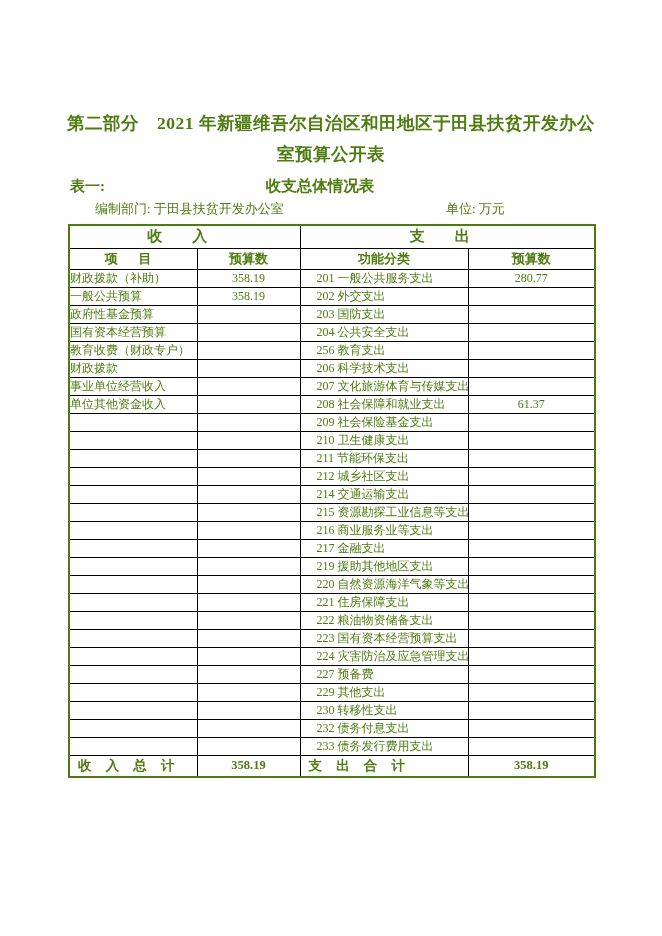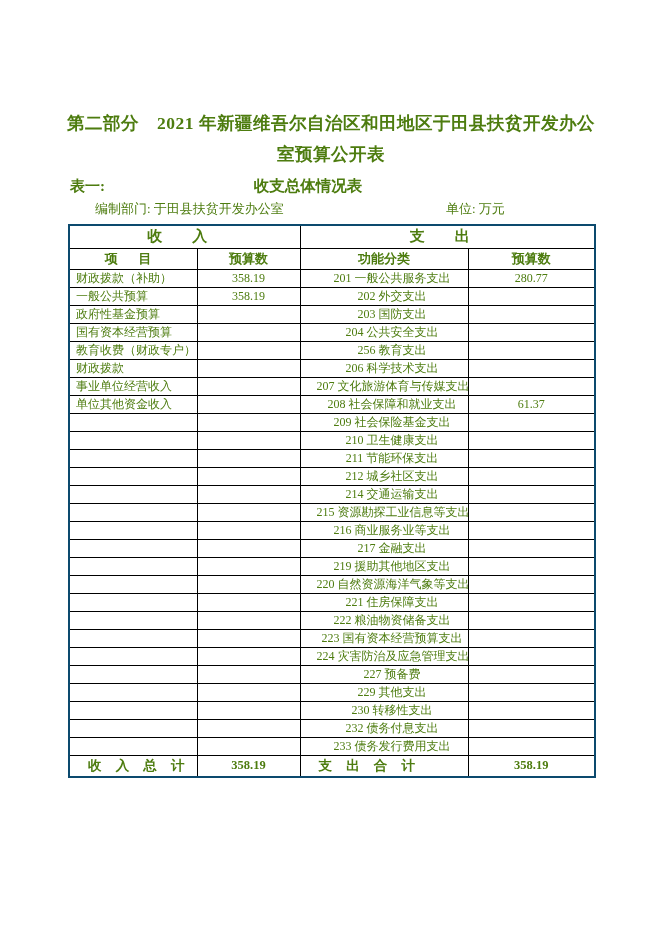--- a/index.html
+++ b/index.html
@@ -33,21 +33,21 @@
   }
   .table-label {
     position: absolute;
     left: 2px;
     top: 1px;
     font-size: 15px;
     font-weight: 700;
   }
   .table-title {
     position: absolute;
-    left: 0;
+    left: 12px;
     top: 0;
     width: 480px;
     text-align: center;
     font-size: 15.5px;
     font-weight: 700;
   }
   .meta-row {
     position: absolute;
     top: 200px;
     left: 68px;
@@ -58,21 +58,21 @@
   }
   .meta-prepared { position: absolute; left: 1px; top: 0; }
   .meta-unit { position: absolute; left: 352px; top: 0; }
   table.budget-table {
     position: absolute;
     top: 224px;
     left: 68px;
     width: 527px;
     border-collapse: collapse;
     table-layout: fixed;
-    border: 2px solid #0c4a6e;
+    border: 2px solid #4d7c0f;
   }
   .budget-table th, .budget-table td {
     border: 1px solid #000;
     padding: 0;
     overflow: hidden;
     white-space: nowrap;
     vertical-align: middle;
   }
   .group-row th {
     height: 23px;
@@ -87,26 +87,26 @@
     font-size: 13px;
     font-weight: 700;
     text-align: center;
   }
   .col-row th.spaced {
     letter-spacing: 1.6em;
     text-indent: 0.8em;
   }
   tbody td { height: 17.3px; font-size: 12px; }
   tbody tr.tall td { height: 23px; }
-  td.item { text-align: left; padding-left: 6px; }
+  td.item { text-align: left; padding-left: 0; }
   td.item.indent { }
-  td.func { text-align: center; padding-left: 16px; }
+  td.func { text-align: left; padding-left: 16px; }
   td.num { text-align: center; font-size: 12px; }
   .total-row td { height: 22px; font-size: 13.5px; font-weight: 700; }
-  .total-row td.t-label { text-align: left; padding-left: 18px; letter-spacing: 1.05em; }
+  .total-row td.t-label { text-align: left; padding-left: 8px; letter-spacing: 1.05em; }
   .total-row td.num { font-size: 12.5px; }
 </style>
 </head>
 <body>
 
 <div class="page">
 
   <div class="doc-title">
     <div>第二部分　2021 年新疆维吾尔自治区和田地区于田县扶贫开发办公</div>
     <div>室预算公开表</div>

